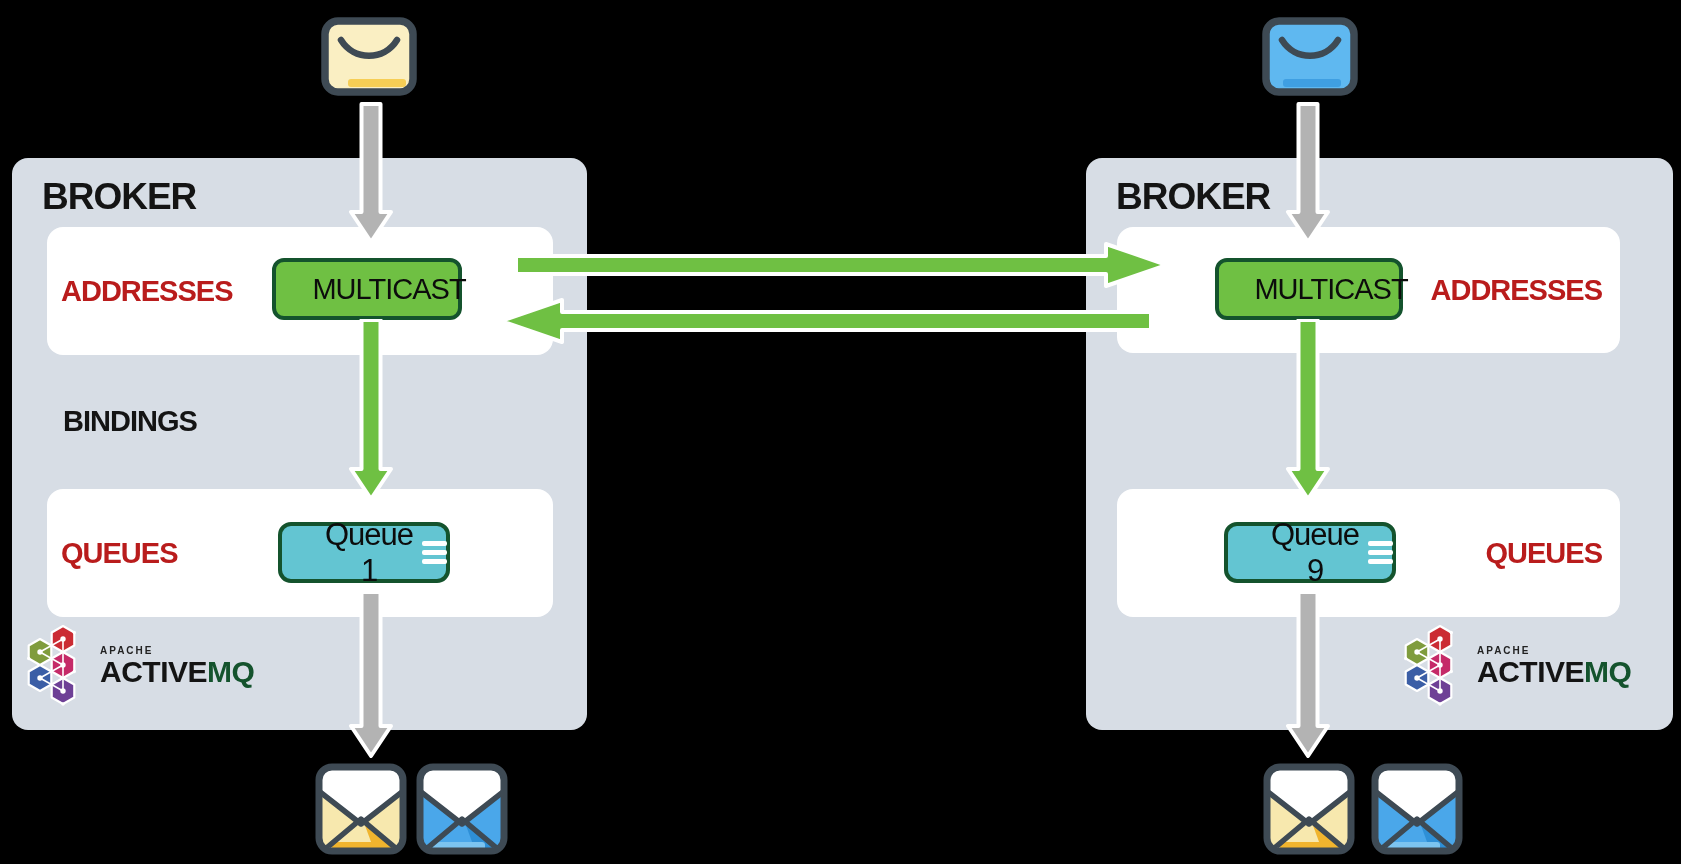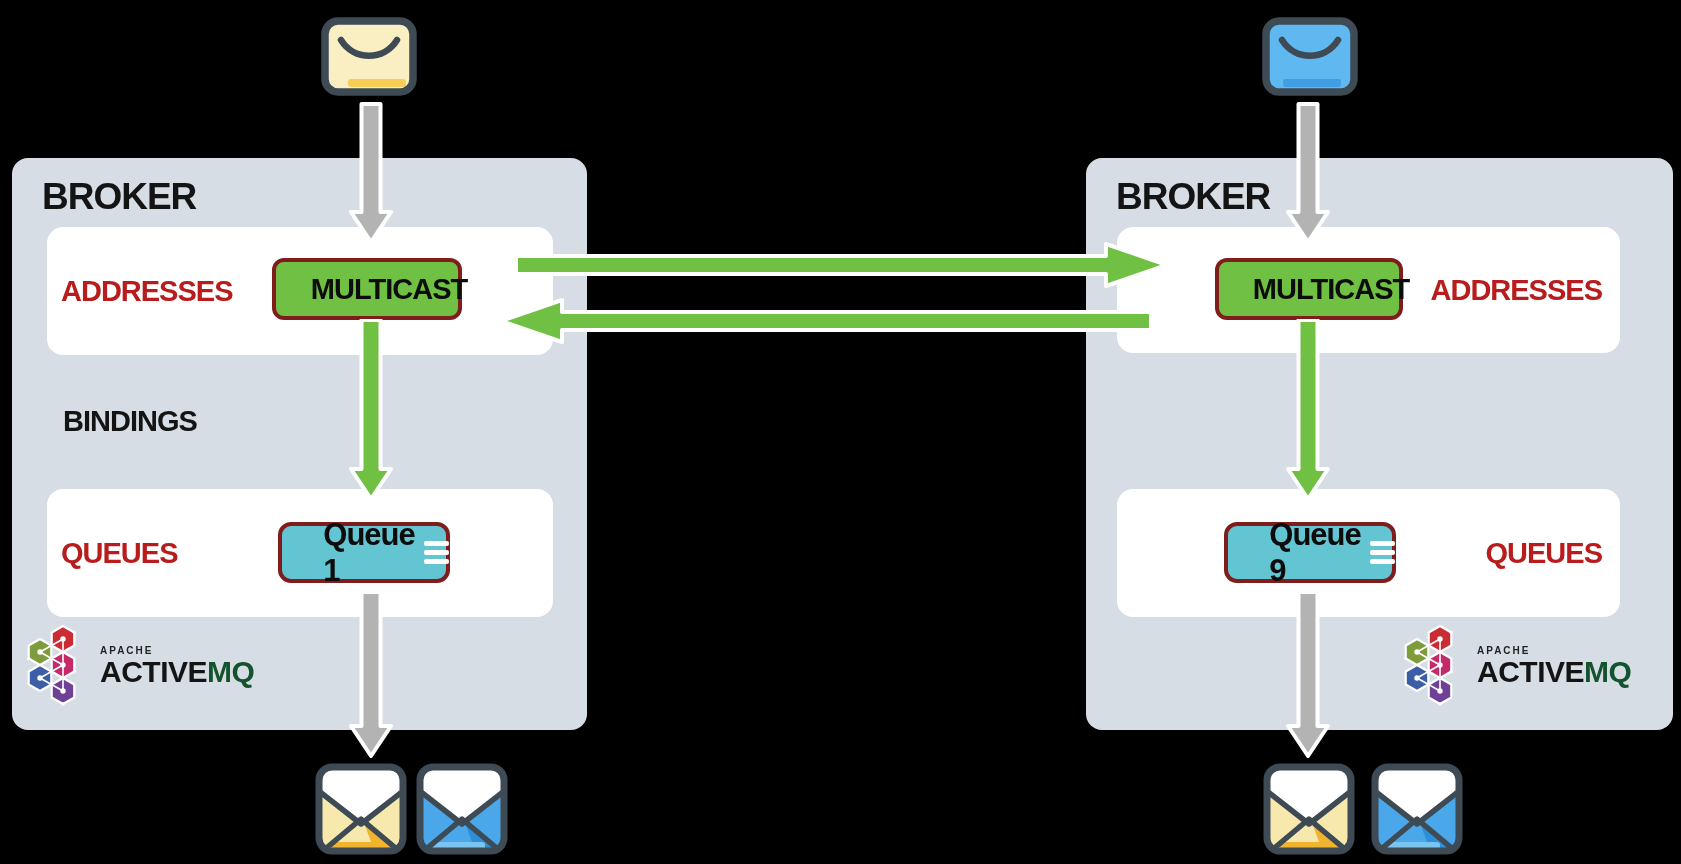--- a/index.html
+++ b/index.html
@@ -12,23 +12,23 @@
                 color:#141414;letter-spacing:-1px;}
   .panel{position:absolute;background:#ffffff;border-radius:16px;}
   .panel-label{position:absolute;top:50%;transform:translateY(-50%);font-size:29px;
                font-weight:bold;color:#b91c1c;letter-spacing:-1px;white-space:nowrap;}
   .panel-label.lft{left:14px;}
   .panel-label.rgt{right:18px;}
   .bindings-label{position:absolute;left:51px;top:247px;font-size:29px;font-weight:bold;
                   color:#141414;letter-spacing:-1px;}
 
   .node{position:absolute;display:flex;align-items:center;justify-content:center;
-        border:4px solid #7f1d1d;font-weight:bold;color:#0c0c0c;padding-left:44px;}
+        border:4px solid #14532d;font-weight:normal;color:#0c0c0c;padding-left:44px;}
   .node.multicast{background:#6fc043;border-radius:12px;font-size:29px;letter-spacing:-1px;}
-  .node.queue{background:#63c5d2;border-radius:13px;font-size:31px;letter-spacing:-1px;gap:9px;}
+  .node.queue{background:#63c5d2;border-radius:13px;font-size:31px;letter-spacing:-1px;gap:9px;text-align:center;}
   .burger{display:inline-flex;flex-direction:column;gap:4px;}
   .burger i{display:block;width:25px;height:5px;background:#ffffff;border-radius:2px;}
 
   .logo{position:absolute;display:flex;align-items:center;gap:20px;}
   .logo-text .apache{font-size:10px;font-weight:bold;letter-spacing:2px;color:#222;}
   .logo-text .brand{font-size:30px;font-weight:bold;letter-spacing:-0.5px;color:#141414;
                     line-height:1.05;}
   .logo-text .brand .mq{color:#14532d;}
 
   svg.arrow{position:absolute;}

